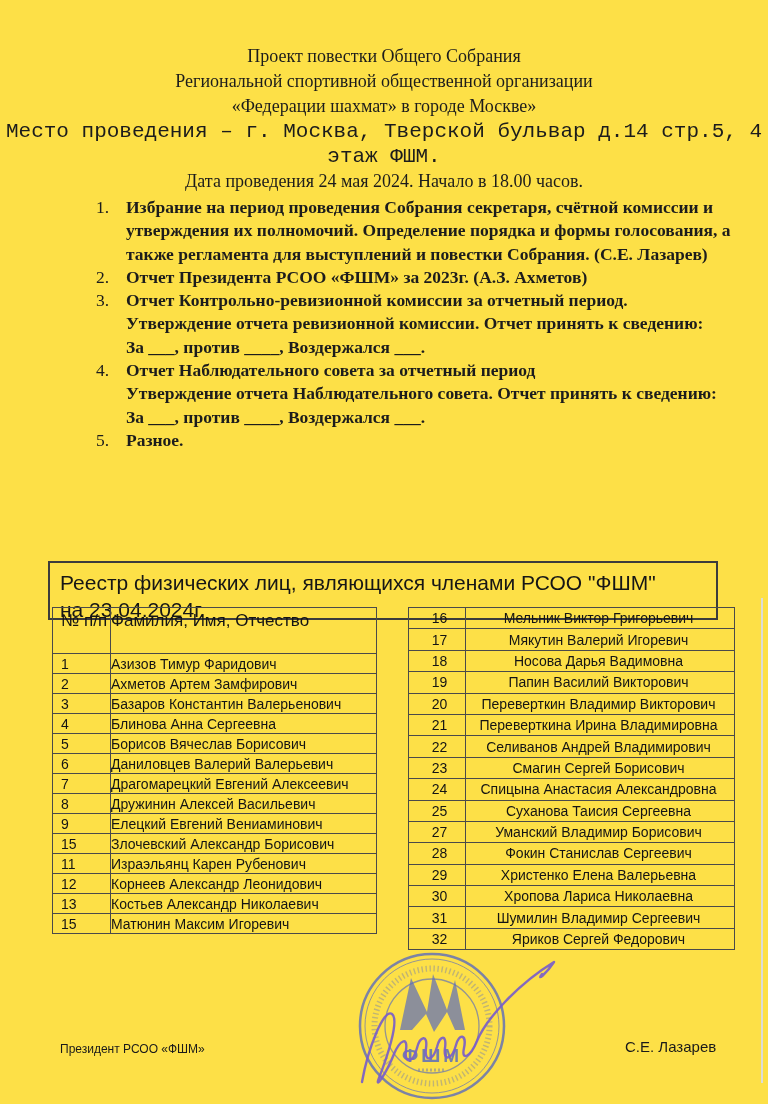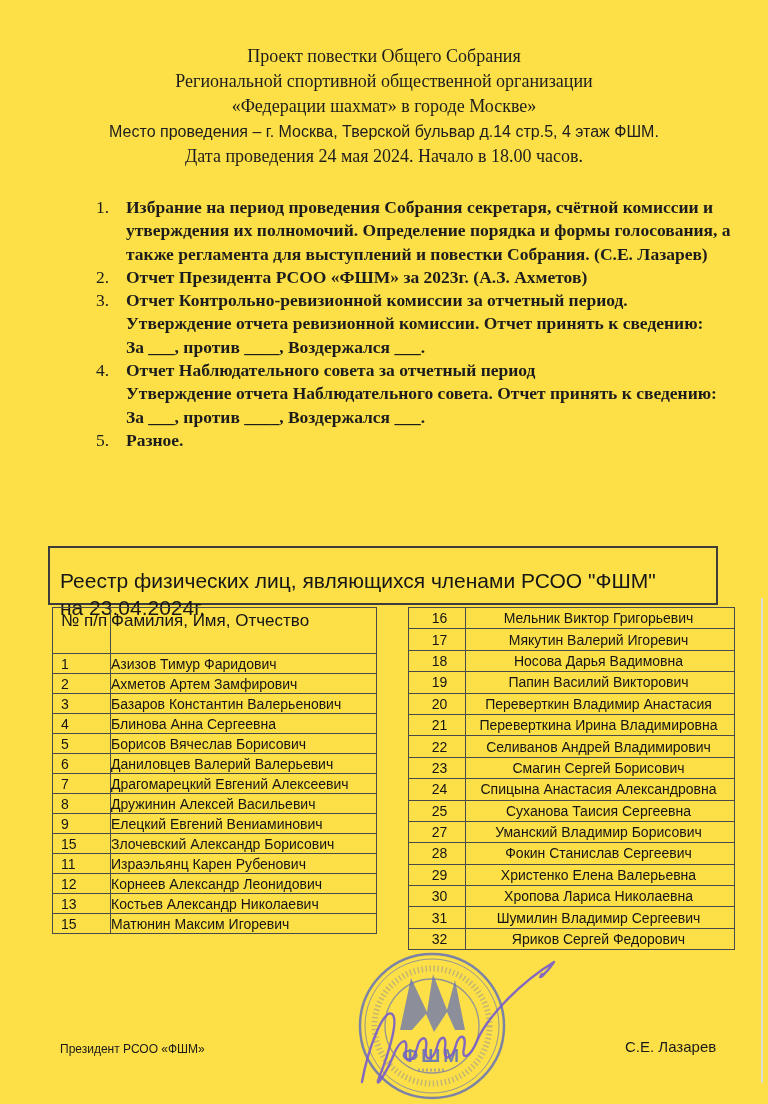--- a/index.html
+++ b/index.html
@@ -2,32 +2,32 @@
 <html><head>
 <meta charset="utf-8">
 <style>
   html,body{margin:0;padding:0;background:#e8e8e8;}
   .page{position:relative;width:768px;height:1104px;background:#fde047;
         font-family:"Liberation Serif",serif;color:#1c1c1c;overflow:hidden;margin:0 auto;}
 
   
   .doc-header{position:absolute;top:44px;left:0;width:768px;text-align:center;
               font-size:18px;line-height:25px;}
-  .doc-header .sans{font-family:Liberation Sans, sans-serif;font-size:16px;}
+  .doc-header .sans{font-family:Liberation Mono, monospace;font-size:21px;}
 
   
   .agenda{position:absolute;top:196px;left:96px;width:648px;font-size:17.5px;line-height:23.3px;}
   .agenda-item{display:flex;}
   .agenda-num{flex:0 0 30px;width:30px;}
   .agenda-body{flex:1;font-weight:bold;}
 
   
-  .reg-title{position:absolute;left:48px;top:546px;width:670px;height:59px;box-sizing:border-box;
+  .reg-title{position:absolute;left:48px;top:561px;width:670px;height:59px;box-sizing:border-box;
              border:2px solid #3c3c3c;font-family:"Liberation Sans",sans-serif;
-             font-size:21px;line-height:27px;padding:19px 0 0 10px;color:#161616;}
+             font-size:21px;line-height:27px;padding:6px 0 0 10px;color:#161616;}
 
   
   .reg-table{position:absolute;border-collapse:collapse;table-layout:fixed;
              font-family:"Liberation Sans",sans-serif;font-size:14px;color:#141414;}
   .reg-table td{border:1px solid #4a4a4a;padding:0 3px 0 8px;vertical-align:middle;
                 white-space:nowrap;overflow:hidden;}
   .reg-table td.name{padding-left:0;}
   .left-table{left:52px;top:607px;width:325px;}
   .left-table .hdr td{height:42px;vertical-align:top;padding-top:3px;font-size:17px;}
   .left-table .row td{height:19px;}
@@ -189,21 +189,21 @@
     <tr class="row">
           <td>18</td>
           <td class="name">Носова Дарья Вадимовна</td>
         </tr>
     <tr class="row">
           <td>19</td>
           <td class="name">Папин Василий Викторович</td>
         </tr>
     <tr class="row">
           <td>20</td>
-          <td class="name">Переверткин Владимир Анастасия</td>
+          <td class="name">Переверткин Владимир Викторович</td>
         </tr>
     <tr class="row">
           <td>21</td>
           <td class="name">Переверткина Ирина Владимировна</td>
         </tr>
     <tr class="row">
           <td>22</td>
           <td class="name">Селиванов Андрей Владимирович</td>
         </tr>
     <tr class="row">

